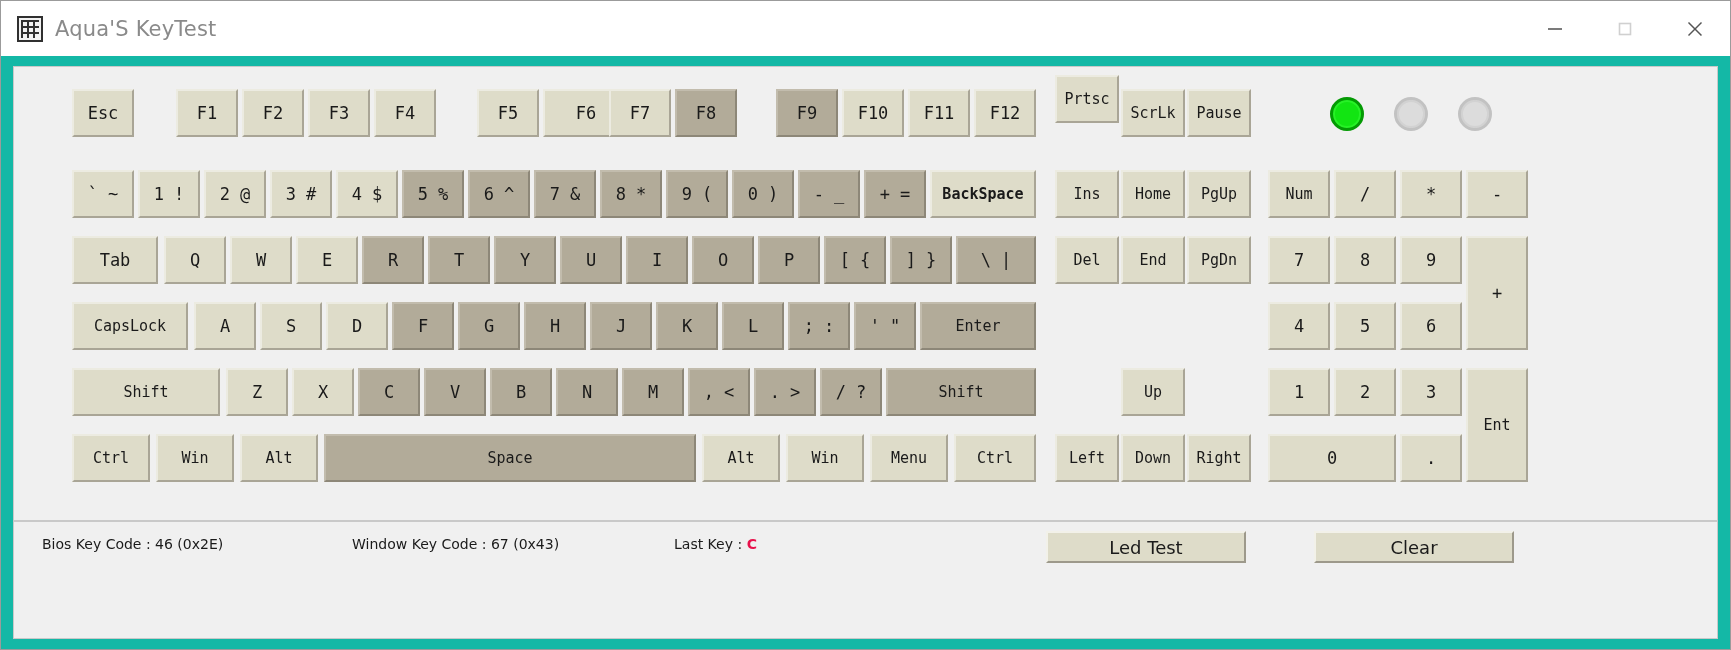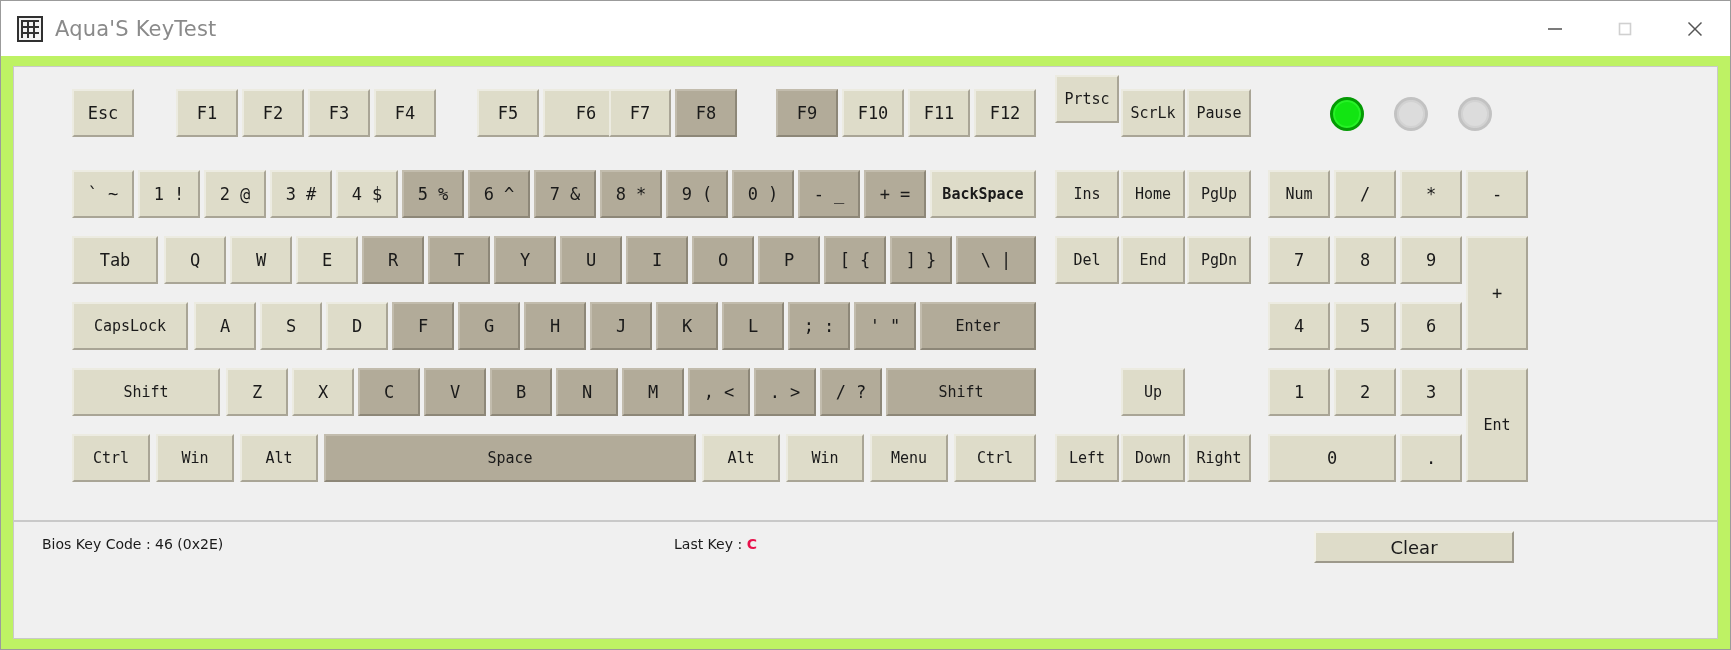--- a/index.html
+++ b/index.html
@@ -5,21 +5,21 @@
   html,body{margin:0;padding:0;}
   body{
     width:1731px;height:650px;
     background:#ffffff;
     font-family:"Liberation Sans", sans-serif;
     overflow:hidden;
     -webkit-font-smoothing:none;
   }
   .window{
     position:absolute;left:0;top:0;width:1731px;height:650px;
-    background:#bef264;
+    background:#14b8a6;
     border:1px solid #9b9b9b;
     box-sizing:border-box;
     display:flex;flex-direction:column;
   }
   
   .titlebar{
     height:55px;min-height:55px;background:#ffffff;
     display:flex;align-items:center;
     position:relative;
   }
@@ -257,17 +257,19 @@
       <div class="key small" style="left: 1173px; top: 367px; width: 64px; height: 48px;">Right</div>
       <div class="key" style="left: 1254px; top: 367px; width: 128px; height: 48px;">0</div>
       <div class="key" style="left: 1386px; top: 367px; width: 62px; height: 48px;">.</div>
       <div class="led green" style="left: 1316px; top: 30px;"></div>
       <div class="led off" style="left: 1380px; top: 30px;"></div>
       <div class="led off" style="left: 1444px; top: 30px;"></div>
     </div>
 
   <div class="statusbar">
     <div class="status-text" style="left:28px;">Bios Key Code : 46 (0x2E)</div>
+    <div class="status-text" style="left:338px;">Window Key Code : 67 (0x43)</div>
     <div class="status-text" style="left:660px;"><span>Last Key : </span><span class="lastkey-val">C</span></div>
+    <div class="btn" style="left:1032px;width:200px;">Led Test</div>
     <div class="btn" style="left:1300px;width:200px;">Clear</div>
   </div>
 
 </div>
 
 </body></html>

